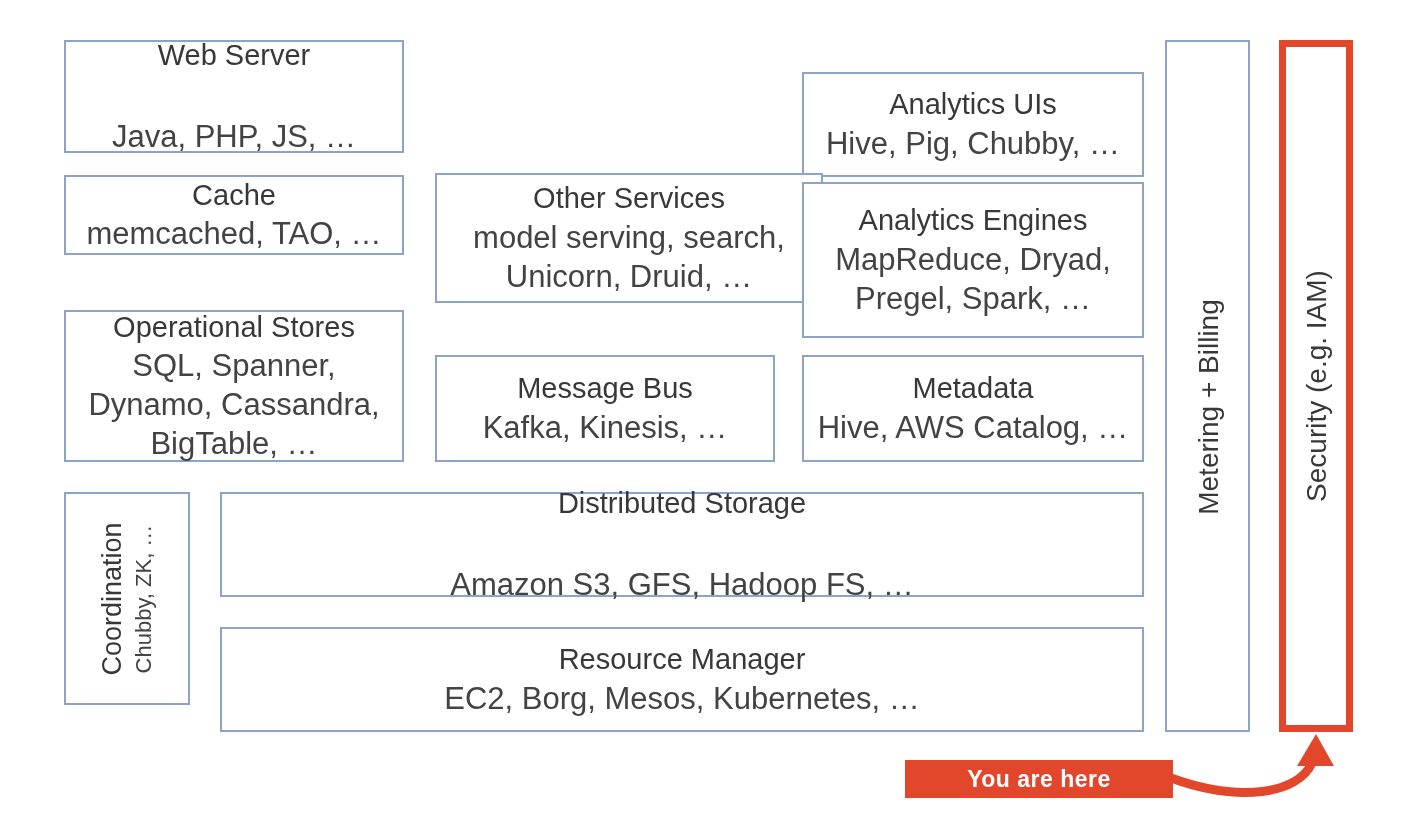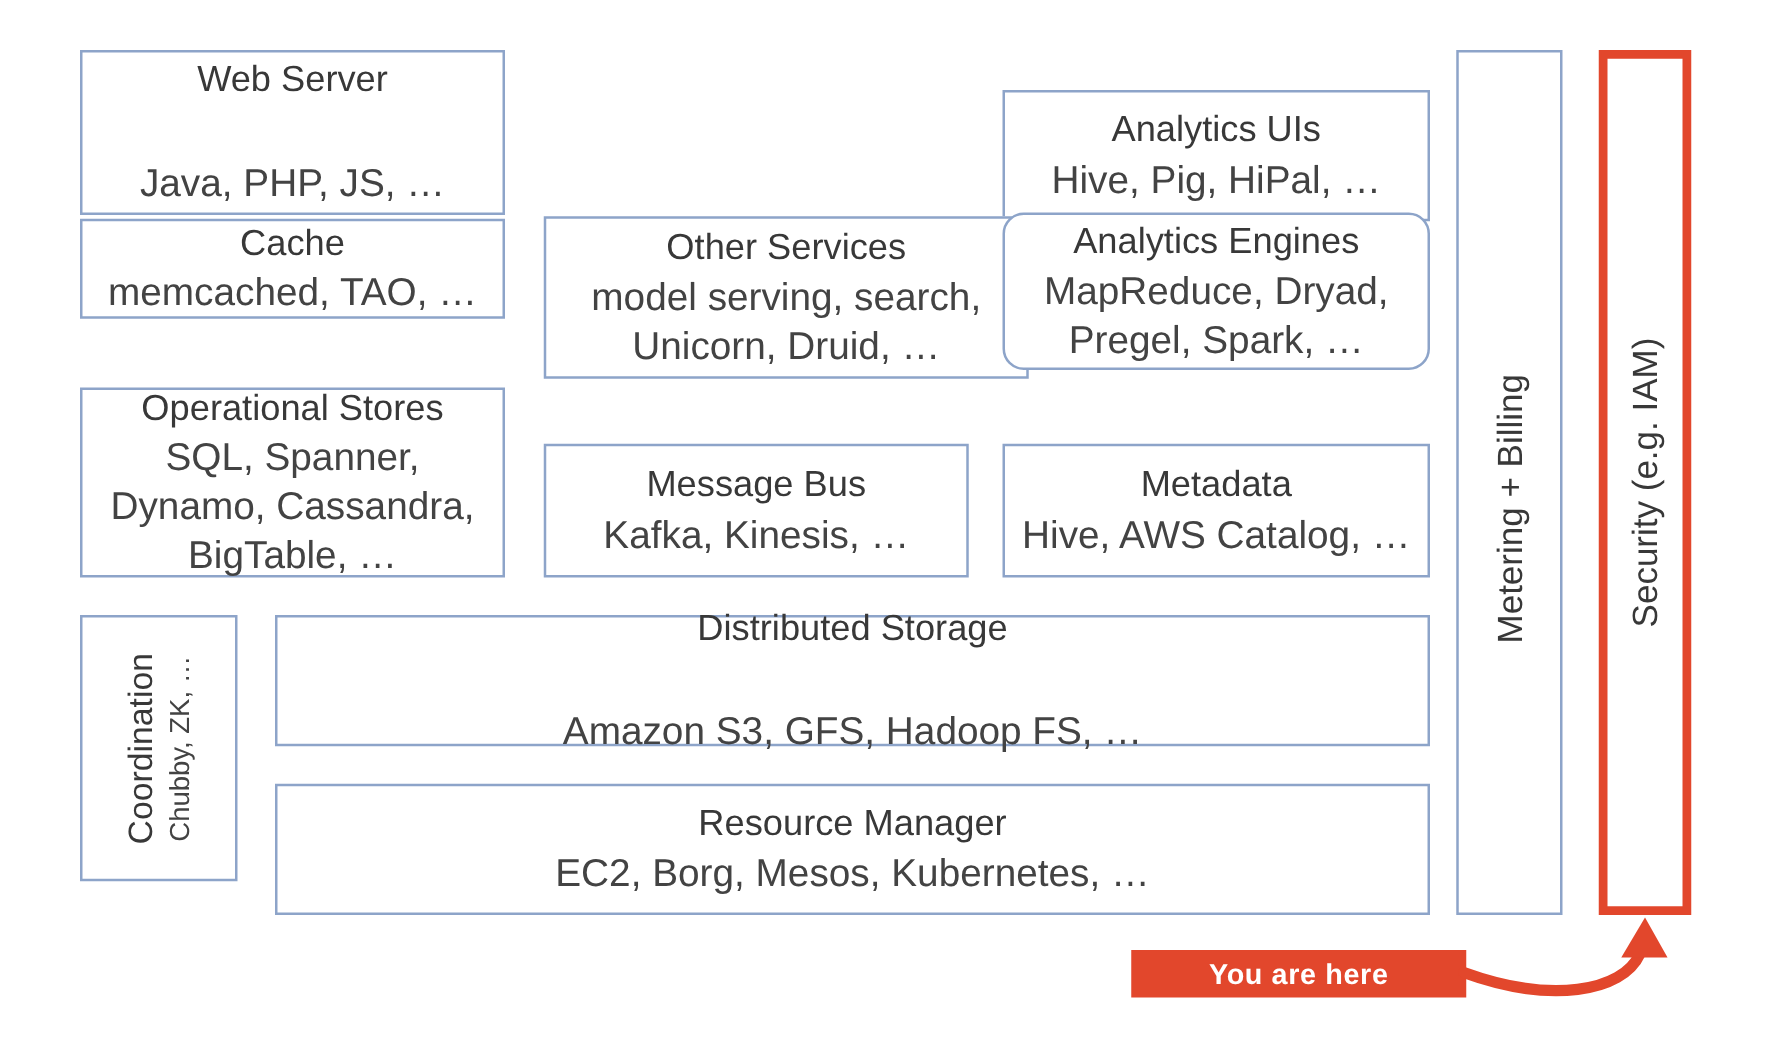--- a/index.html
+++ b/index.html
@@ -29,25 +29,25 @@
   .vbox { padding: 0; }
   .vtext {
     position: absolute; left: 50%; top: 50%;
     transform: translate(-50%, -50%) rotate(-90deg);
     white-space: nowrap; text-align: center;
   }
   .vtitle   { font-size: 27px; line-height: 1.25; color: #383838; }
   .vsubtitle{ font-size: 22px; line-height: 1.25; color: #434343; }
 
   
-  #b-web-server        { left: 64px;   top: 40px;  width: 340px; height: 132px; gap: 43px; }
+  #b-web-server        { left: 64px;   top: 40px;  width: 340px; height: 113px; gap: 43px; }
   #b-analytics-uis     { left: 802px;  top: 40px;  width: 342px; height: 105px; margin-top: 32px; }
   #b-cache             { left: 64px;   top: 175px; width: 340px; height: 80px; text-align: center; }
   #b-other-services    { left: 435px;  top: 173px; width: 388px; height: 130px; }
-  #b-analytics-engines { left: 802px;  top: 170px; width: 342px; height: 126px; border-radius: 17px; }
+  #b-analytics-engines { left: 802px;  top: 182px; width: 342px; height: 156px; }
   #b-operational-stores{ left: 64px;   top: 310px; width: 340px; height: 152px; }
   #b-message-bus       { left: 435px;  top: 355px; width: 340px; height: 107px; }
   #b-metadata          { left: 802px;  top: 355px; width: 342px; height: 107px; }
   #b-coordination      { left: 64px;   top: 492px; width: 126px; height: 213px; }
   #b-distributed-storage{ left: 220px; top: 492px; width: 924px; height: 105px; gap: 43px; }
   #b-resource-manager  { left: 220px;  top: 627px; width: 924px; height: 105px; }
   #b-metering-billing  { left: 1165px; top: 40px;  width: 85px;  height: 692px; }
   #b-metering-billing .vtext { top: 53%; }
   #b-security          { left: 1279px; top: 40px;  width: 74px;  height: 692px;
                          border: 7px solid #e2472c; }
@@ -66,21 +66,21 @@
 
 <div class="canvas">
 
   <div class="box" id="b-web-server">
     <div class="title">Web Server</div>
     <div class="subtitle">Java, PHP, JS, …</div>
   </div>
 
   <div class="box" id="b-analytics-uis">
     <div class="title">Analytics UIs</div>
-    <div class="subtitle">Hive, Pig, HiPal, …</div>
+    <div class="subtitle">Hive, Pig, Chubby, …</div>
   </div>
 
   <div class="box" id="b-cache">
     <div class="title">Cache</div>
     <div class="subtitle">memcached, TAO, …</div>
   </div>
 
   <div class="box" id="b-other-services">
     <div class="title">Other Services</div>
     <div class="subtitle">model serving, search, Unicorn, Druid, …</div>

